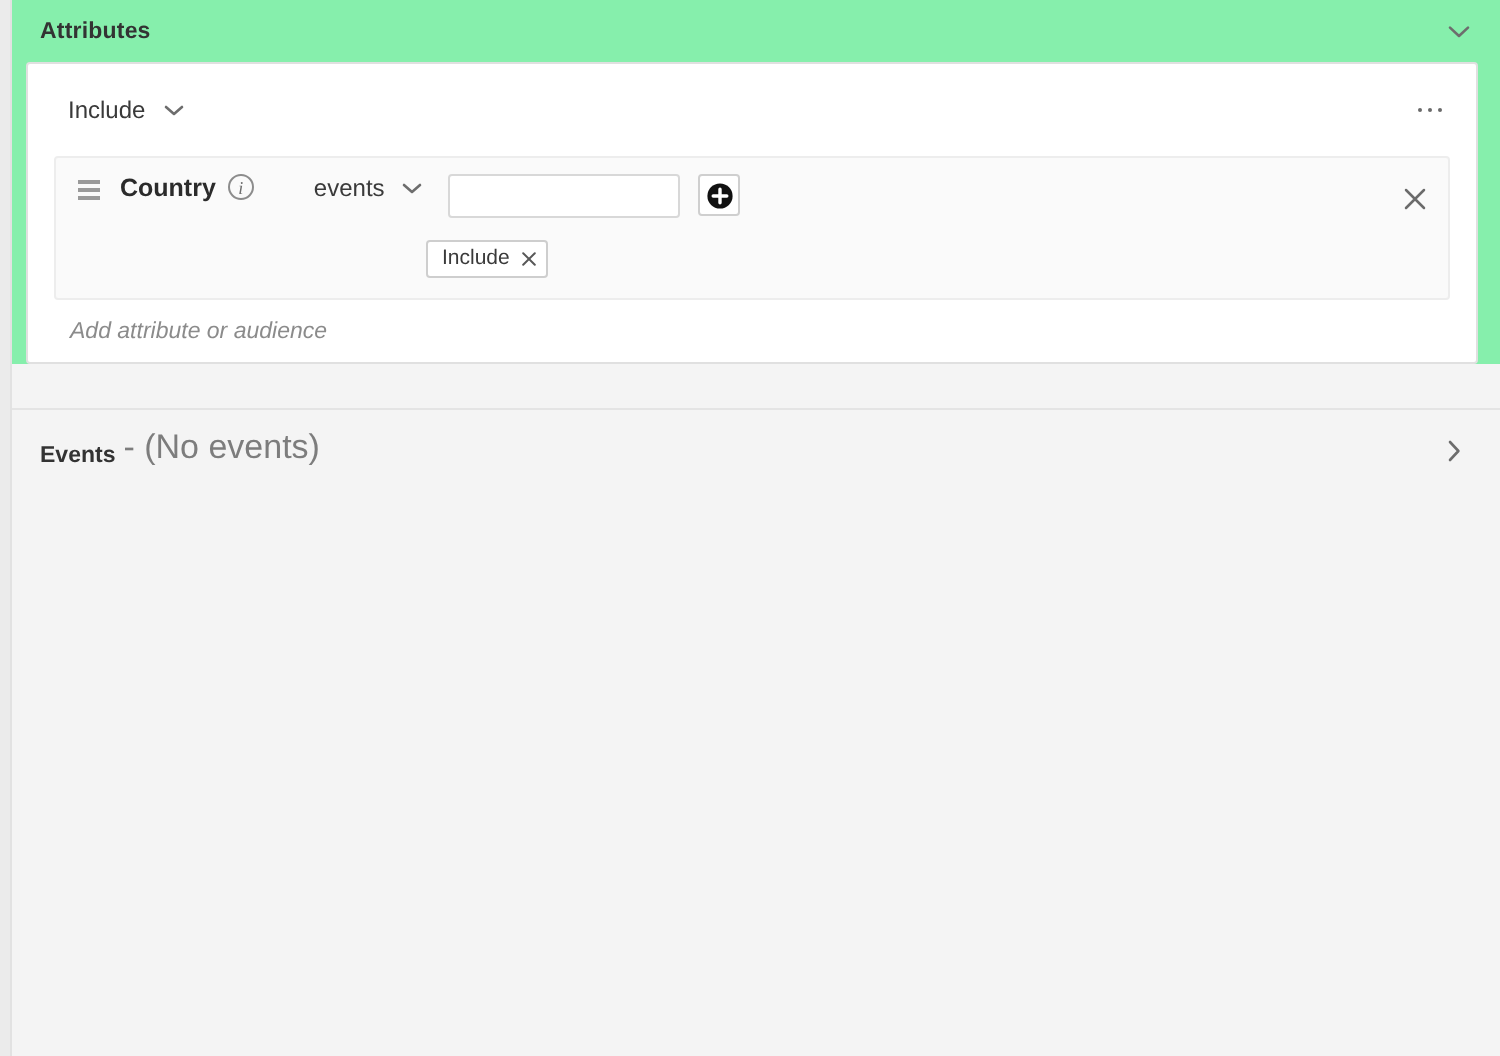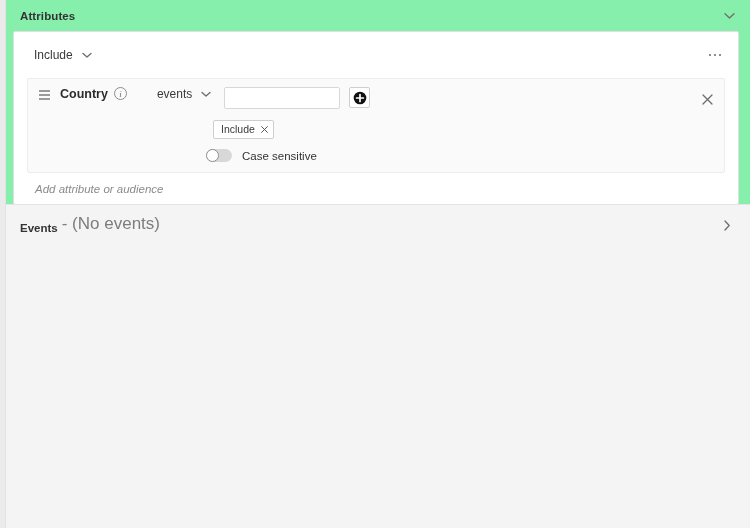--- a/index.html
+++ b/index.html
@@ -399,26 +399,20 @@
         <span class="token">
           <span>Include</span>
           <span class="token-x">
             <svg width="7" height="7" viewBox="0 0 7 7">
                 <path d="M0.6 0.6 L6.4 6.4 M6.4 0.6 L0.6 6.4" stroke="#585858" stroke-width="1" stroke-linecap="round"></path>
               </svg>
           </span>
         </span>
       </div>
 
-      <div class="case-line">
-        <span class="toggle">
-          <span class="knob"></span>
-        </span>
-        <span class="case-label">Case sensitive</span>
-      </div>
 
     </div>
 
     <div class="add-attr-row">
       <span class="add-attr-text">Add attribute or audience</span>
     </div>
 
   </div>
 </div>
 

